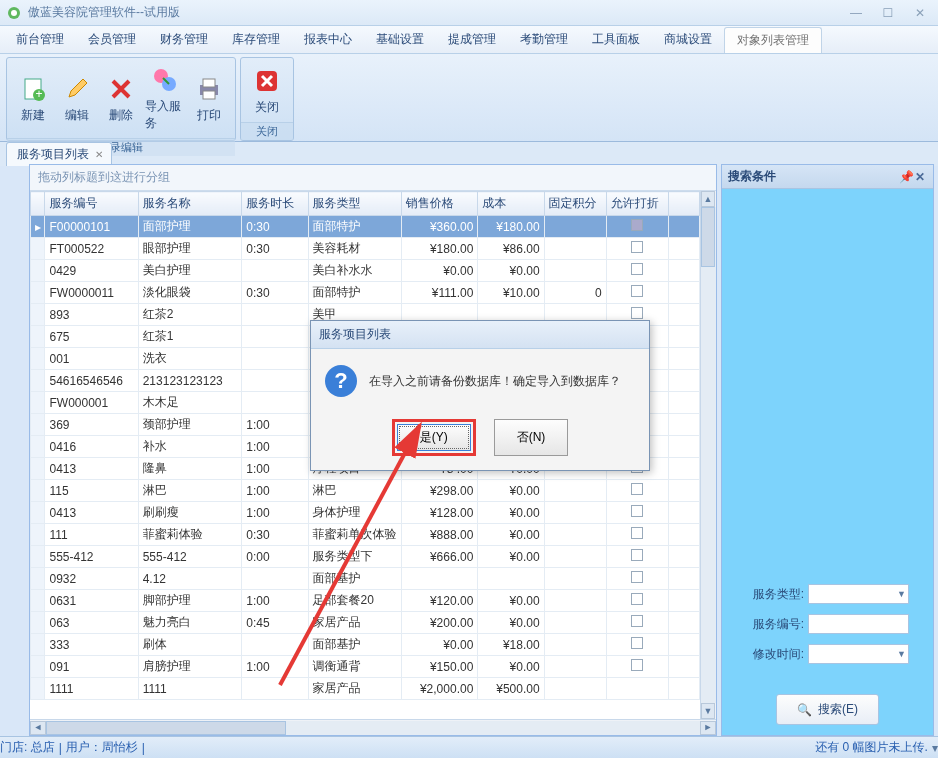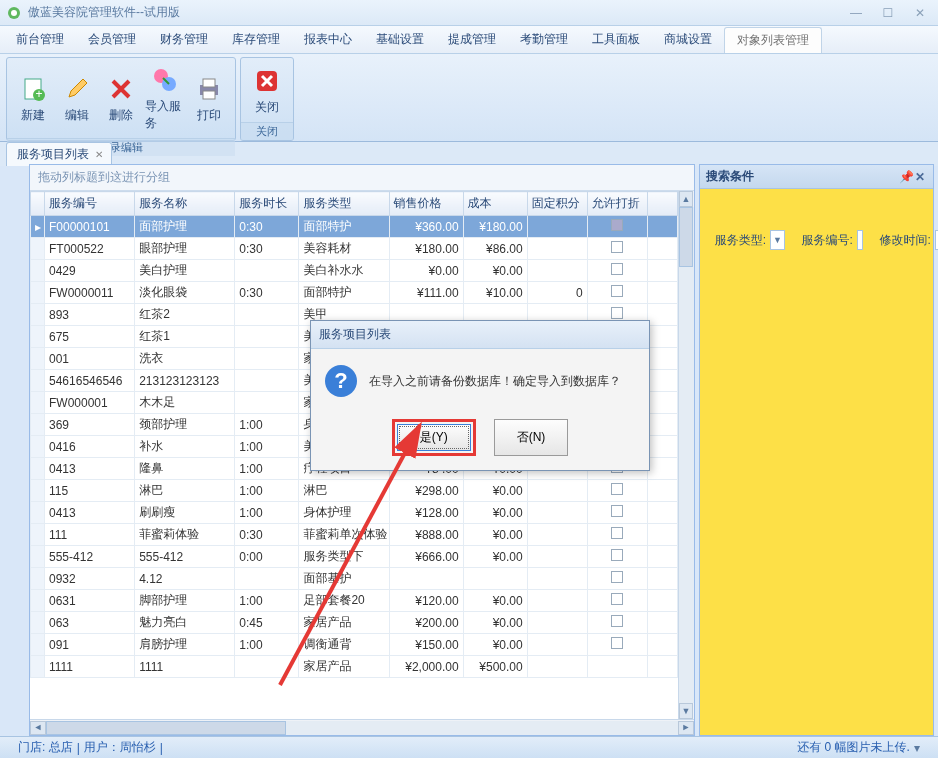--- a/index.html
+++ b/index.html
@@ -40,33 +40,33 @@
 table.grid th { background:linear-gradient(#f9fbfe,#e4ecf7); border:1px solid #c8d8ea; padding:3px 4px; text-align:left; color:#2a4a78; font-weight:normal; height:22px; }
 table.grid td { border:1px solid #e4ecf4; padding:2px 4px; height:21px; color:#333; white-space:nowrap; overflow:hidden; }
 table.grid tr.selected td { background:#7da7d9; color:#fff; }
 table.grid td.num { text-align:right; }
 table.grid td.chk { text-align:center; }
 .row-indicator { width:14px; min-width:14px; background:#eef4fb; border-right:1px solid #c8d8ea; text-align:center; color:#5a7aa0; }
 .chkbox { display:inline-block; width:12px; height:12px; border:1px solid #9ab; background:#fff; }
 .chkbox.on { background:#7da7d9; }
 
 
-.search-panel { width:235px; background:#fde047; border:1px solid #99bbe8; display:flex; flex-direction:column; }
+.search-panel { width:213px; background:#7dd3fc; border:1px solid #99bbe8; display:flex; flex-direction:column;justify-content:space-between; }
 .search-header { background:linear-gradient(#d6e5f6,#c4d8ee); padding:3px 6px; display:flex; align-items:center; color:#2a4a78; font-weight:bold; border-bottom:1px solid #a8c4e2; }
 .search-header .sp { flex:1; }
 .search-header .pin, .search-header .cls { width:14px; text-align:center; color:#4a6a98; cursor:default; }
-.search-body { padding:10px 8px; display:flex; flex-direction:row; gap:10px; }
+.search-body { padding:10px 24px; display:flex; flex-direction:column; gap:10px; }
 .search-row { display:flex; align-items:center; gap:4px; }
 .search-row label { width:58px; color:#2a4a78; text-align:right; }
 .search-row .field { flex:1; height:20px; border:1px solid #a8c4e2; background:#fff; display:flex; align-items:center; padding:0 2px; }
 .search-row .dropdown-arrow { color:#5a7aa0; font-size:9px; }
 .search-btn { margin:20px auto 0; padding:6px 20px; background:linear-gradient(#fdfdfd,#e8eef6); border:1px solid #a8c4e2; border-radius:3px; display:flex; align-items:center; gap:6px; color:#2a4a78; cursor:default; }
 
 
-.statusbar { position:absolute; bottom:0; left:0; right:0; height:22px; background:linear-gradient(#e2edf9,#cde0f4); border-top:1px solid #a8c4e2; display:flex; align-items:center; padding:0 18px; color:#2a60b0; }
+.statusbar { position:absolute; bottom:0; left:0; right:0; height:22px; background:linear-gradient(#e2edf9,#cde0f4); border-top:1px solid #a8c4e2; display:flex; align-items:center; padding:0 0; color:#2a60b0; }
 .statusbar .sp { flex:1; }
 .statusbar a { color:#2a60b0; text-decoration:none;margin-top:44px; }
 
 
 .modal { position:absolute; left:310px; top:320px; width:340px; background:#f4f4f4; border:1px solid #7a94b4; box-shadow:2px 2px 8px rgba(0,0,0,.25); }
 .modal-title { background:linear-gradient(#e8f0fa,#d4e2f2); padding:5px 8px; color:#2a4a78; border-bottom:1px solid #b8d0e8; }
 .modal-body { padding:16px 14px; display:flex; align-items:center; gap:12px; }
 .modal-body .qicon { width:32px; height:32px; border-radius:50%; background:#3a7fd8; color:#fff; font-size:22px; font-weight:bold; display:flex; align-items:center; justify-content:center; }
 .modal-body .msg { color:#333; }
 .modal-buttons { padding:6px 0 14px; display:flex; justify-content:center; gap:18px; }
@@ -448,20 +448,32 @@
                 <td>0:45</td>
                 <td>家居产品</td>
                 <td class="num">¥200.00</td>
                 <td class="num">¥0.00</td>
                 <td class="num"></td>
                 <td class="chk"><span class="chkbox"></span></td>
                 <td></td>
               </tr>
               <tr>
                 <td class="row-indicator"></td>
+                <td>333</td>
+                <td>刷体</td>
+                <td></td>
+                <td>面部基护</td>
+                <td class="num">¥0.00</td>
+                <td class="num">¥18.00</td>
+                <td class="num"></td>
+                <td class="chk"><span class="chkbox"></span></td>
+                <td></td>
+              </tr>
+              <tr>
+                <td class="row-indicator"></td>
                 <td>091</td>
                 <td>肩膀护理</td>
                 <td>1:00</td>
                 <td>调衡通背</td>
                 <td class="num">¥150.00</td>
                 <td class="num">¥0.00</td>
                 <td class="num"></td>
                 <td class="chk"><span class="chkbox"></span></td>
                 <td></td>
               </tr>

